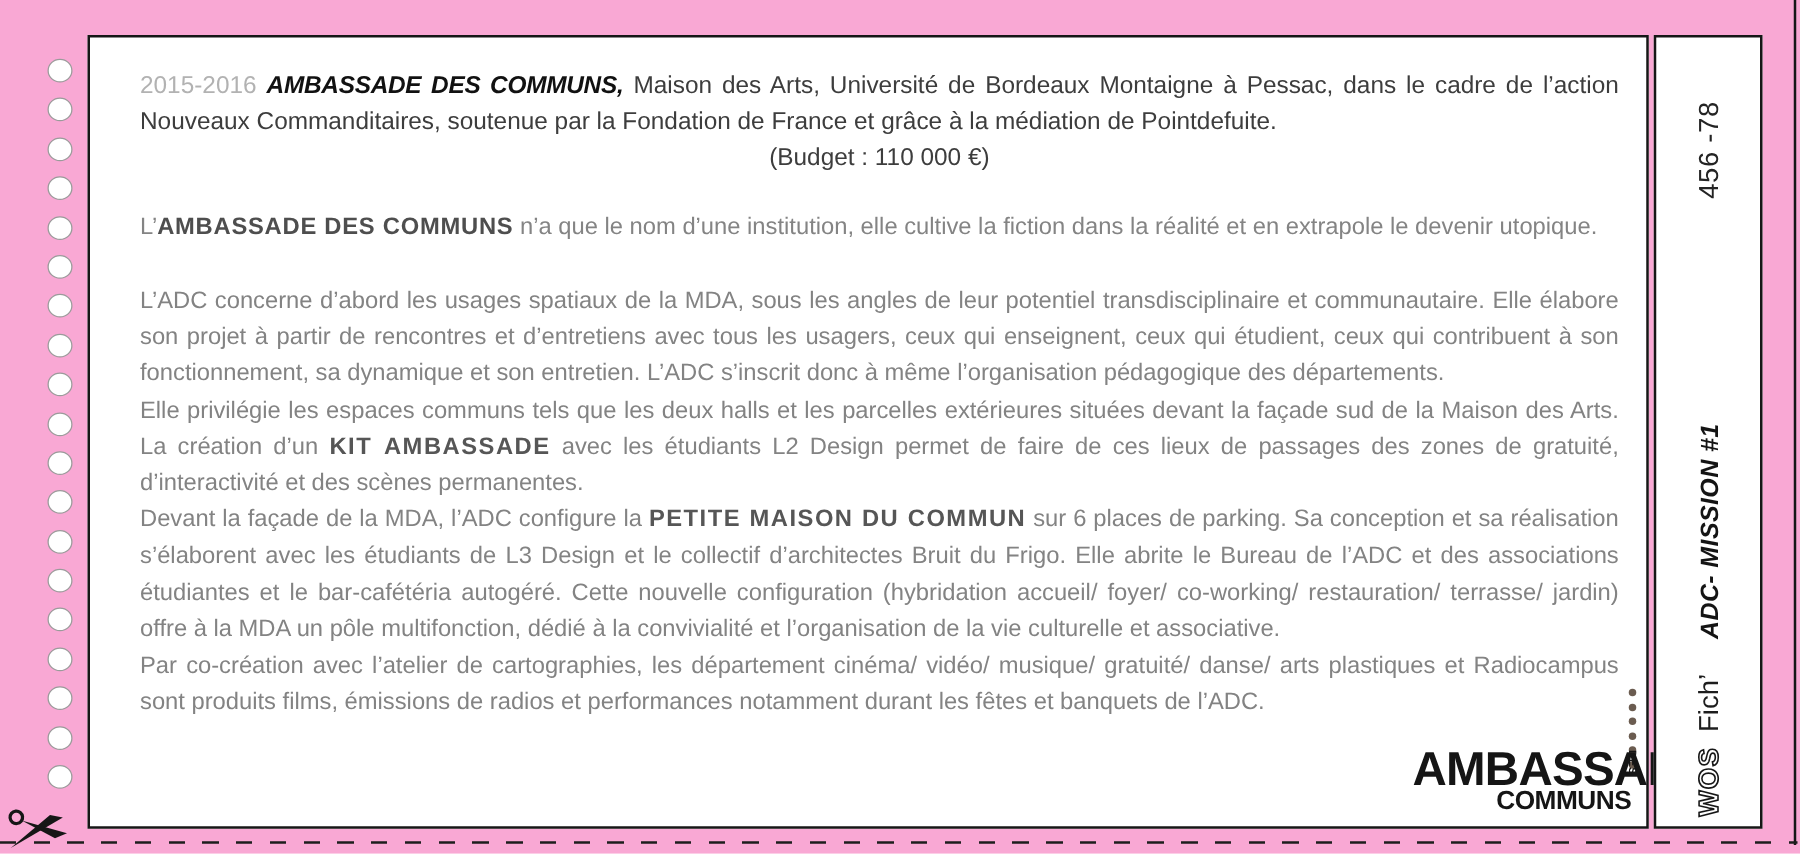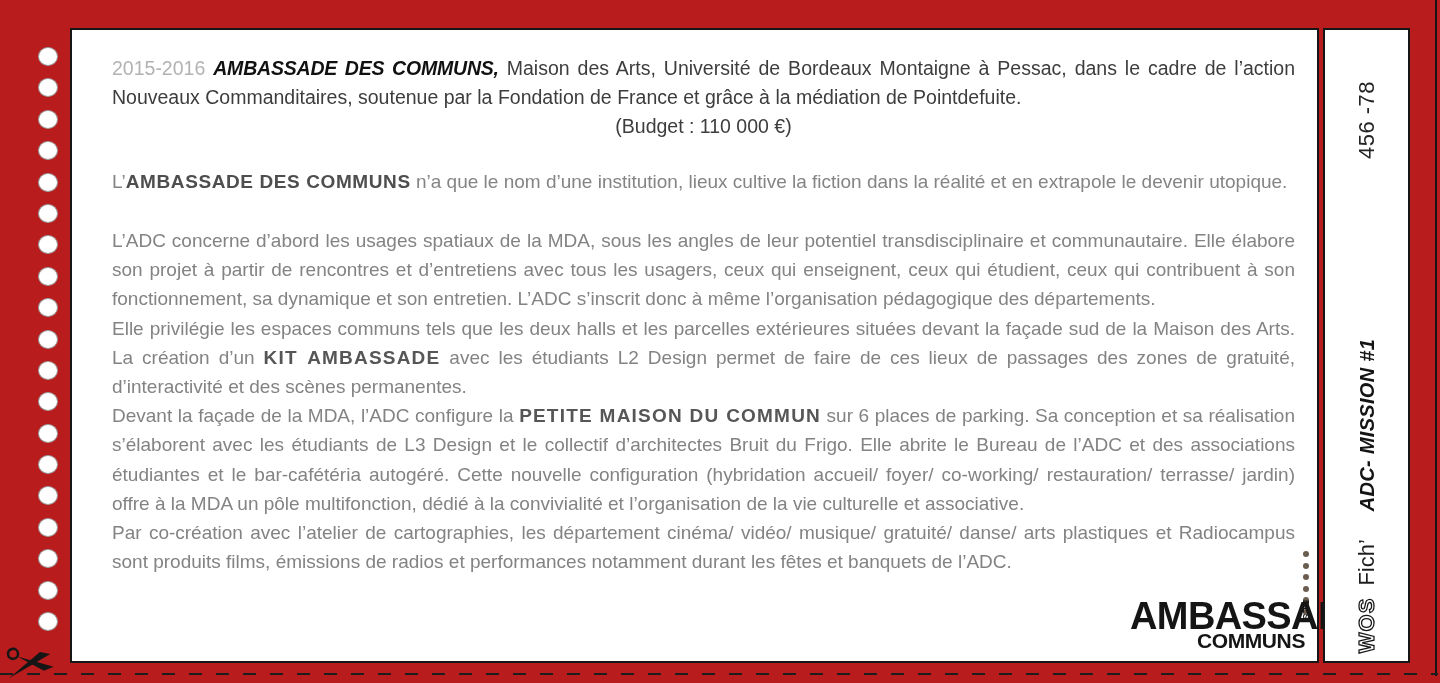--- a/index.html
+++ b/index.html
@@ -1,18 +1,18 @@
 <!DOCTYPE html>
 <html><head>
 <meta charset="utf-8">
 <style>
   * { margin:0; padding:0; box-sizing:border-box; }
   html,body { width:1440px; height:683px; background:#ffffff; overflow:hidden;
               font-family:"Liberation Sans","DejaVu Sans",sans-serif; }
-  .stage { position:relative; width:1440px; height:683px; background:#b91c1c; }
+  .stage { position:relative; width:1440px; height:683px; background:#f9a8d4; }
 
   
   .holes { position:absolute; left:38px; top:47px; display:flex; flex-direction:column; gap:12.4px; }
   .hole  { width:20px; height:19px; border:1.6px solid #9b9b9b; border-radius:50%; background:#fff; }
 
   
   .card { position:absolute; left:70px; top:28px; width:1249px; height:635px;
           border:2px solid #161616; background:#fff; }
   .content { position:absolute; left:40px; right:22px; top:0; }
 
@@ -86,21 +86,21 @@
     <div class="hole"></div>
     <div class="hole"></div>
     <div class="hole"></div>
   </div>
 
   <div class="card">
     <div class="content">
 
       <p class="hdr"><span class="period">2015-2016</span><span> </span><span class="title">AMBASSADE DES COMMUNS,</span><span> Maison des Arts, Université de Bordeaux Montaigne à Pessac, dans le cadre de l’action Nouveaux Commanditaires, soutenue par la Fondation de France et grâce à la médiation de Pointdefuite.</span><span class="budget">(Budget : 110 000 €)</span></p>
 
-      <p class="intro"><span>L’</span><span class="lead-bold">AMBASSADE DES COMMUNS</span><span> n’a que le nom d’une institution, lieux cultive la fiction dans la réalité et en extrapole le devenir utopique.</span></p>
+      <p class="intro"><span>L’</span><span class="lead-bold">AMBASSADE DES COMMUNS</span><span> n’a que le nom d’une institution, elle cultive la fiction dans la réalité et en extrapole le devenir utopique.</span></p>
 
       <div class="bodyblock">
         <p><span>L’ADC concerne d’abord les usages spatiaux de la MDA, sous les angles de leur potentiel transdisciplinaire et communautaire. Elle élabore son projet à partir de rencontres et d’entretiens avec tous les usagers, ceux qui enseignent, ceux qui étudient, ceux qui contribuent à son fonctionnement, sa dynamique et son entretien. L’ADC s’inscrit donc à même l’organisation pédagogique des départements.</span></p>
         <p><span>Elle privilégie les espaces communs tels que les deux halls et les parcelles extérieures situées devant la façade sud de la Maison des Arts. La création d’un </span><span class="emph">KIT AMBASSADE</span><span> avec les étudiants L2 Design permet de faire de ces lieux de passages des zones de gratuité, d’interactivité et des scènes permanentes.</span></p>
         <p><span>Devant la façade de la MDA, l’ADC configure la </span><span class="emph">PETITE MAISON DU COMMUN</span><span> sur 6 places de parking. Sa conception et sa réalisation s’élaborent avec les étudiants de L3 Design et le collectif d’architectes Bruit du Frigo. Elle abrite le Bureau de l’ADC et des associations étudiantes et le bar-cafétéria autogéré. Cette nouvelle configuration (hybridation accueil/ foyer/ co-working/ restauration/ terrasse/ jardin) offre à la MDA un pôle multifonction, dédié à la convivialité et l’organisation de la vie culturelle et associative.</span></p>
         <p><span>Par co-création avec l’atelier de cartographies, les département cinéma/ vidéo/ musique/ gratuité/ danse/ arts plastiques et Radiocampus sont produits films, émissions de radios et performances notamment durant les fêtes et banquets de l’ADC.</span></p>
       </div>
     </div>
 
     <div class="dotcol">

